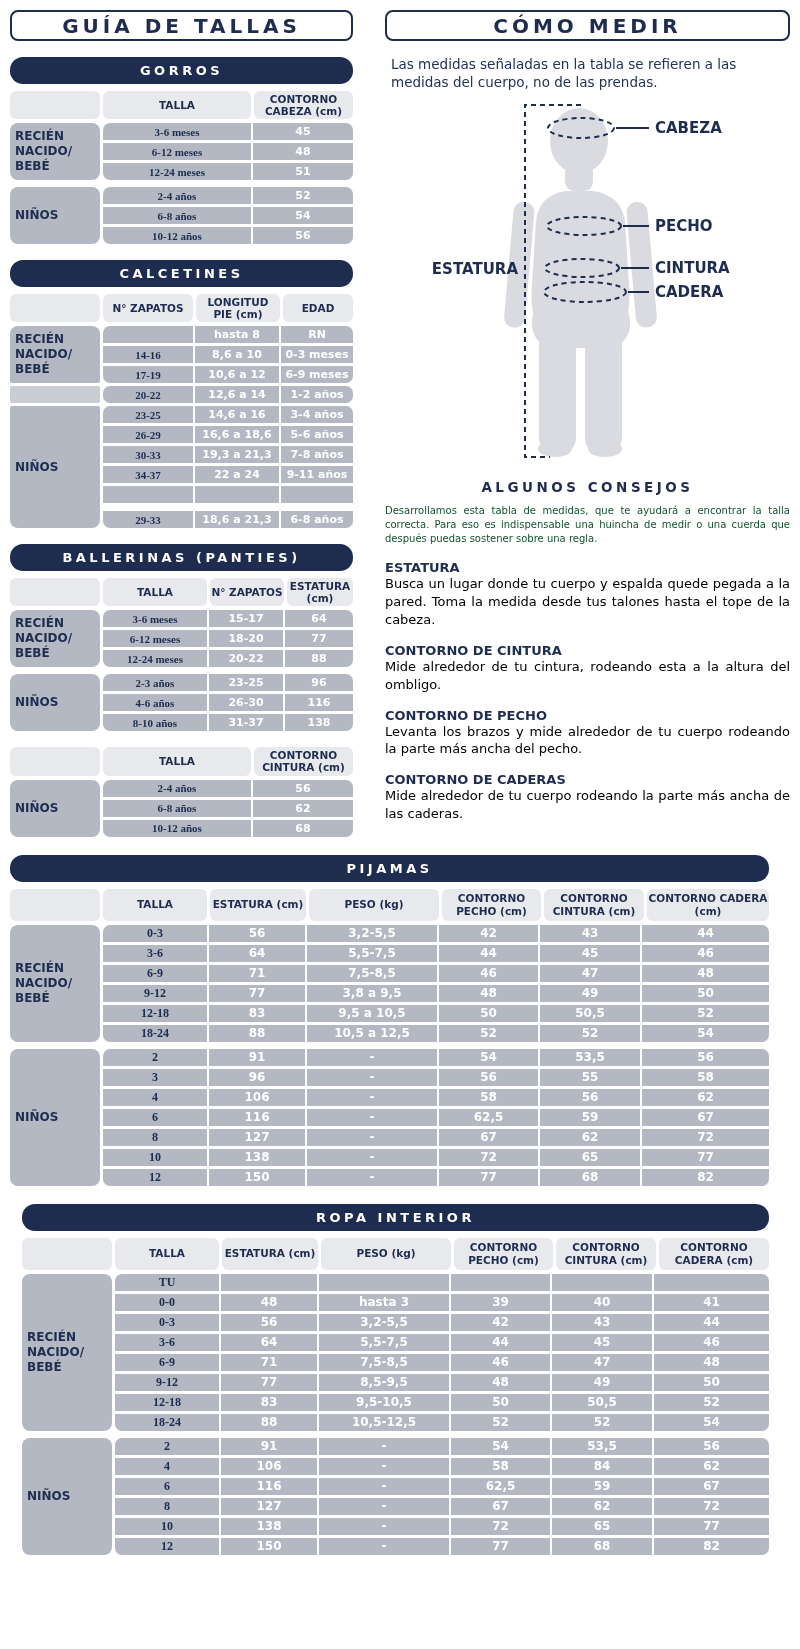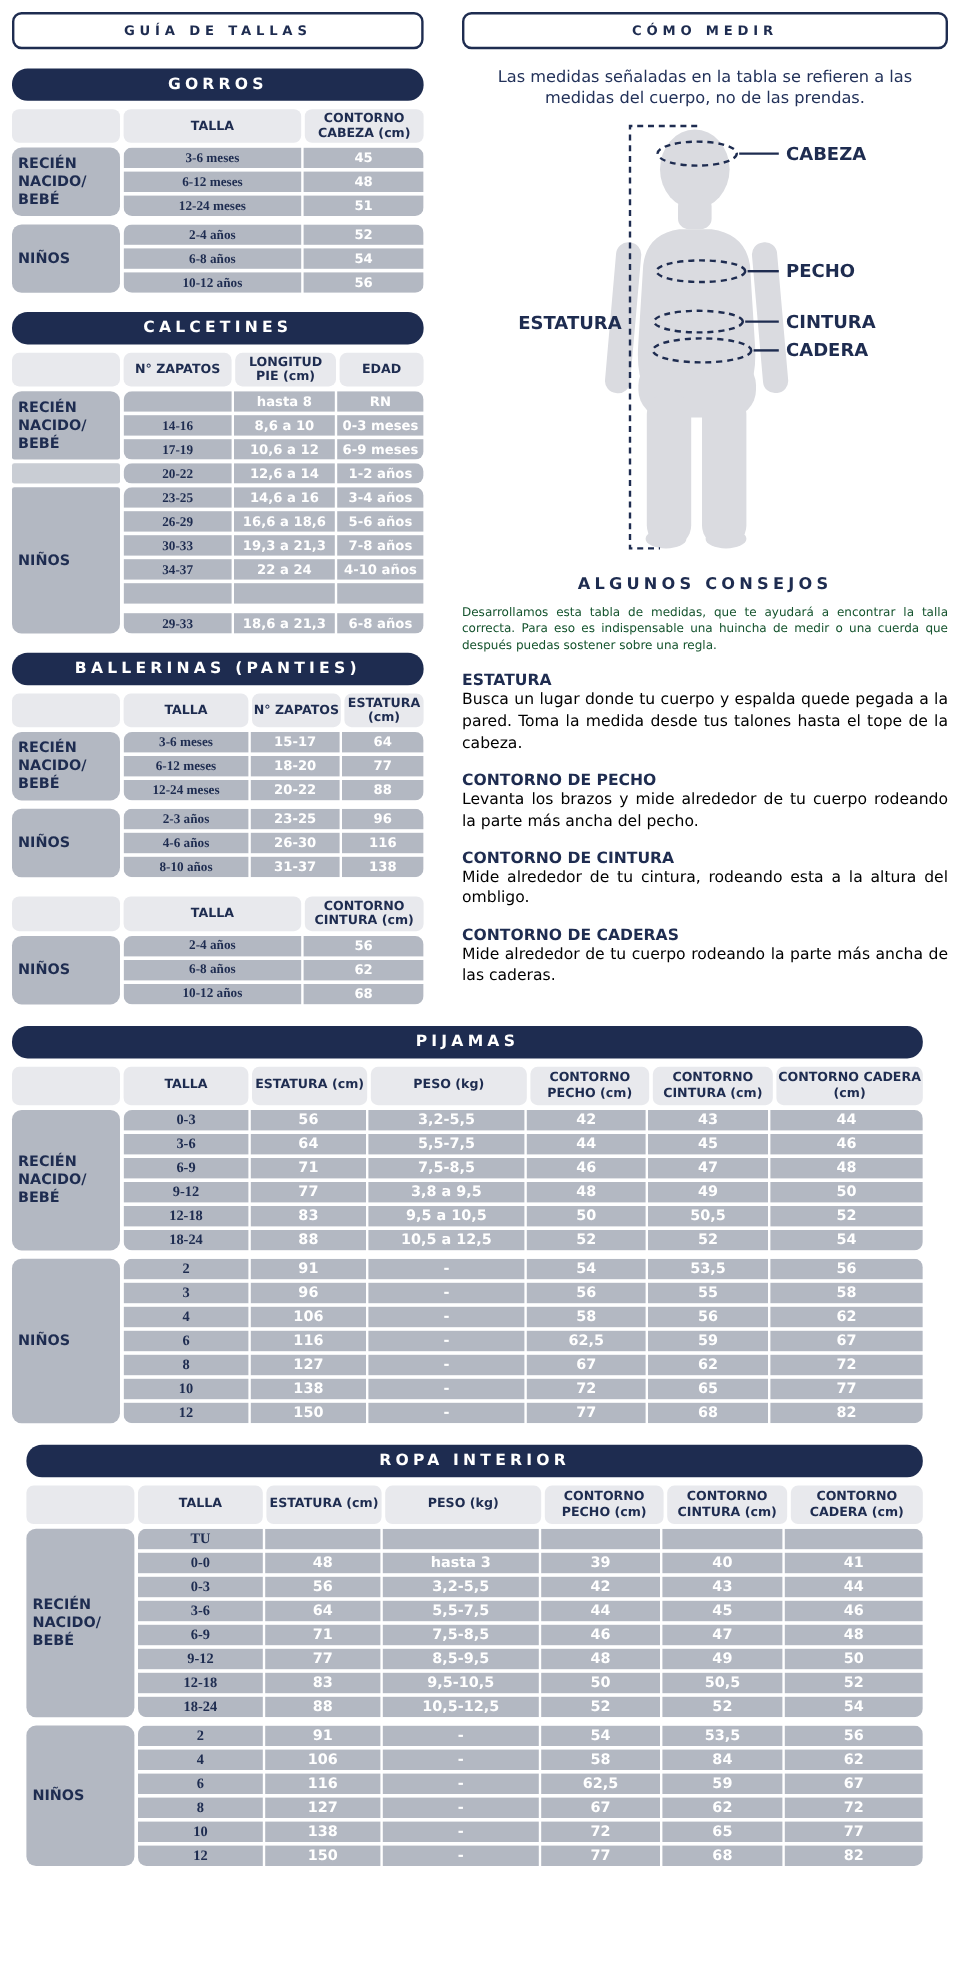--- a/index.html
+++ b/index.html
@@ -10,21 +10,21 @@
     color: #1e2c50;
   }
   .page { position: relative; width: 800px; height: 1649px; overflow: hidden; }
   .top { display: flex; padding: 10px 10px 0 10px; gap: 32px; }
   .col-left { width: 343px; flex: none; }
   .col-right { flex: 1; min-width: 0; padding-right: 0px; }
 
   .outline-title {
     border: 2px solid #1e2c50; border-radius: 8px; height: 31px;
     display: flex; align-items: center; justify-content: center;
-    font-weight: bold; letter-spacing: 4px; font-size: 11px; color: #1e2c50;
+    font-weight: bold; letter-spacing: 4px; font-size: 20px; color: #1e2c50;
     background: #fff;
   }
 
   .size-table { margin-top: 16px; }
   .t-bar {
     background: #1e2c50; color: #fff; border-radius: 13px; height: 27px;
     display: flex; align-items: center; justify-content: center;
     font-weight: bold; letter-spacing: 3.5px; font-size: 13px;
   }
   .t-head { display: grid; gap: 3px; margin-top: 7px; }
@@ -57,21 +57,21 @@
     text-align: center; white-space: nowrap;
   }
   .t-cell.c0 { color: #1e2c50; font-family: Liberation Serif, serif; }
   .wide .t-cell { font-size: 12px; }
 
   .wide-section { padding: 18px 31px 0 10px; }
   .wide-section .size-table { margin-top: 0; }
   .wide-section .size-table + .size-table { margin-top: 18px; margin-left: 12px; }
 
   .intro {
-    text-align: center; font-size: 13.5px; line-height: 1.35;
+    text-align: left; font-size: 13.5px; line-height: 1.35;
     margin-top: 14px; padding: 0 6px; color: #23325a;
   }
   .diagram { margin-top: 4px; }
   .consejos-title {
     text-align: center; letter-spacing: 3.5px; font-weight: bold;
     font-size: 13.5px; margin: 8px 0 9px;
   }
   .consejos-text { font-size: 10px; line-height: 1.38; text-align: justify; color: #14532d; }
   .consejo-block { margin-top: 14px; }
   .consejo-block .ct { font-weight: bold; font-size: 13px; color: #1e2c50; }
@@ -182,21 +182,21 @@
                   <div class="t-cell">5-6 años</div>
                 </div>
                 <div class="t-row" style="grid-template-columns: 90px 84px 1fr;">
                   <div class="t-cell c0">30-33</div>
                   <div class="t-cell">19,3 a 21,3</div>
                   <div class="t-cell">7-8 años</div>
                 </div>
                 <div class="t-row" style="grid-template-columns: 90px 84px 1fr;">
                   <div class="t-cell c0">34-37</div>
                   <div class="t-cell">22 a 24</div>
-                  <div class="t-cell">4-10 años</div>
+                  <div class="t-cell">9-11 años</div>
                 </div>
                 <div class="t-row" style="grid-template-columns: 90px 84px 1fr;">
                   <div class="t-cell c0"></div>
                   <div class="t-cell"></div>
                   <div class="t-cell"></div>
                 </div>
                 <div class="t-row" style="grid-template-columns: 90px 84px 1fr; margin-top: 5px;">
                   <div class="t-cell c0">29-33</div>
                   <div class="t-cell">18,6 a 21,3</div>
                   <div class="t-cell">6-8 años</div>
@@ -331,26 +331,26 @@
       </div>
 
       <div class="consejos-title">ALGUNOS CONSEJOS</div>
       <div class="consejos-text">Desarrollamos esta tabla de medidas, que te ayudará a encontrar la talla correcta. Para eso es indispensable una huincha de medir o una cuerda que después puedas sostener sobre una regla.</div>
       <div>
           <div class="consejo-block">
             <div class="ct">ESTATURA</div>
             <div class="cb">Busca un lugar donde tu cuerpo y espalda quede pegada a la pared. Toma la medida desde tus talones hasta el tope de la cabeza.</div>
           </div>
           <div class="consejo-block">
+            <div class="ct">CONTORNO DE CINTURA</div>
+            <div class="cb">Mide alrededor de tu cintura, rodeando esta a la altura del ombligo.</div>
+          </div>
+          <div class="consejo-block">
             <div class="ct">CONTORNO DE PECHO</div>
             <div class="cb">Levanta los brazos y mide alrededor de tu cuerpo rodeando la parte más ancha del pecho.</div>
-          </div>
-          <div class="consejo-block">
-            <div class="ct">CONTORNO DE CINTURA</div>
-            <div class="cb">Mide alrededor de tu cintura, rodeando esta a la altura del ombligo.</div>
           </div>
           <div class="consejo-block">
             <div class="ct">CONTORNO DE CADERAS</div>
             <div class="cb">Mide alrededor de tu cuerpo rodeando la parte más ancha de las caderas.</div>
           </div>
         </div>
     </div>
   </div>
 
   <div class="wide-section">

